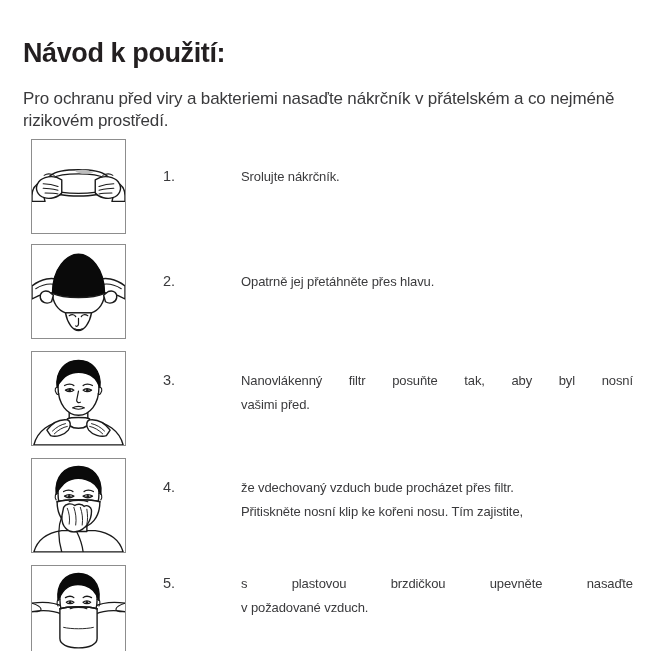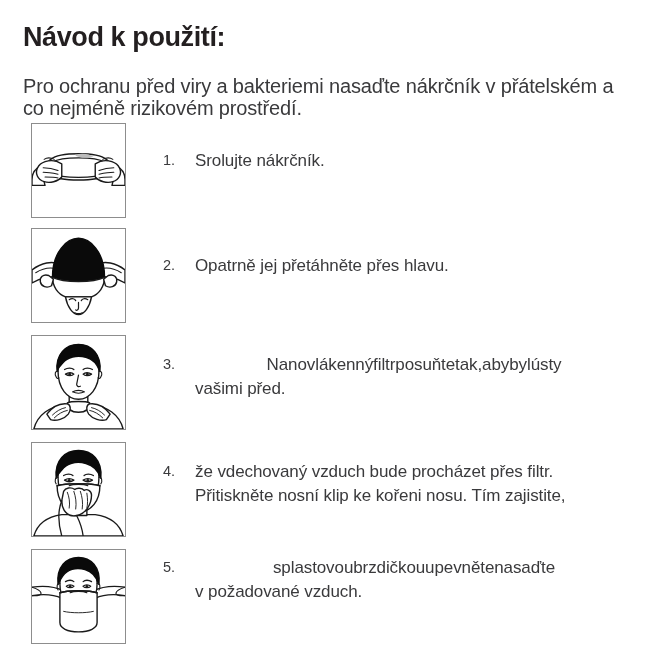--- a/index.html
+++ b/index.html
@@ -10,42 +10,42 @@
     width: 651px;
     height: 651px;
     background: #ffffff;
     font-family: "Liberation Sans", sans-serif;
     color: #231f20;
     overflow: hidden;
     position: relative;
   }
   .page {
     position: absolute;
-    left: 0; top: 0;
+    left: 0; top: 16px;
     width: 651px;
     height: 498px;
   }
 
   
   .title {
     position: absolute;
     left: 23px;
     top: 4px;
     font-size: 27px;
     font-weight: bold;
     letter-spacing: -0.4px;
     color: #231f20;
     white-space: nowrap;
   }
   .intro {
     position: absolute;
     left: 23px;
     top: 55px;
     width: 612px;
-    font-size: 20px;
+    font-size: 17px;
     line-height: 22px;
     color: #3a3a3c;
     letter-spacing: -0.15px;
   }
 
   
   .steps {
     position: absolute;
     left: 0;
     top: 123px;
@@ -81,38 +81,39 @@
   .step-num {
     width: 32px;
     flex: 0 0 32px;
     font-size: 14.5px;
     color: #3a3a3c;
     line-height: 23px;
     letter-spacing: 0px;
   }
   .step-text {
     flex: 1 1 auto;
-    font-size: 17px;
+    font-size: 13px;
     line-height: 23.5px;
     color: #3a3a3c;
     letter-spacing: -0.1px;
+    margin-left: 46px;
   }
   .just-line { display: block; }
 
   
   .step.s1 .step-body { top: 26px; }
   .step.s2 .step-body { top: 26px; }
   .step.s3 .step-body { top: 18px; }
   .step.s4 .step-body { top: 18px; }
   .step.s5 .step-body { top: 7px; }
 
   
   .spread {
     display: flex;
-    justify-content: center;
+    justify-content: space-between;
   }
   .spread > span { white-space: pre; }
 </style>
 </head>
 <body>
 
 <div class="page">
 
   <h1 class="title">Návod k použití:</h1>
 
@@ -234,21 +235,21 @@
       <div class="step-body">
         <div class="step-num">3.</div>
         <div class="step-text">
           <span class="just-line spread">
             <span>Nanovlákenný</span>
               <span>filtr</span>
               <span>posuňte</span>
               <span>tak,</span>
               <span>aby</span>
               <span>byl</span>
-              <span>ústy</span>
+              <span>nosní</span>
           </span>
           <span class="just-line">vašimi před.</span>
         </div>
       </div>
     </div>
 
     <div class="step s4">
       <div class="thumb">
         <svg viewBox="0 0 100 100" xmlns="http://www.w3.org/2000/svg">
           <g stroke="#1a1a1a" stroke-width="1.5" stroke-linejoin="round" stroke-linecap="round" fill="none">

